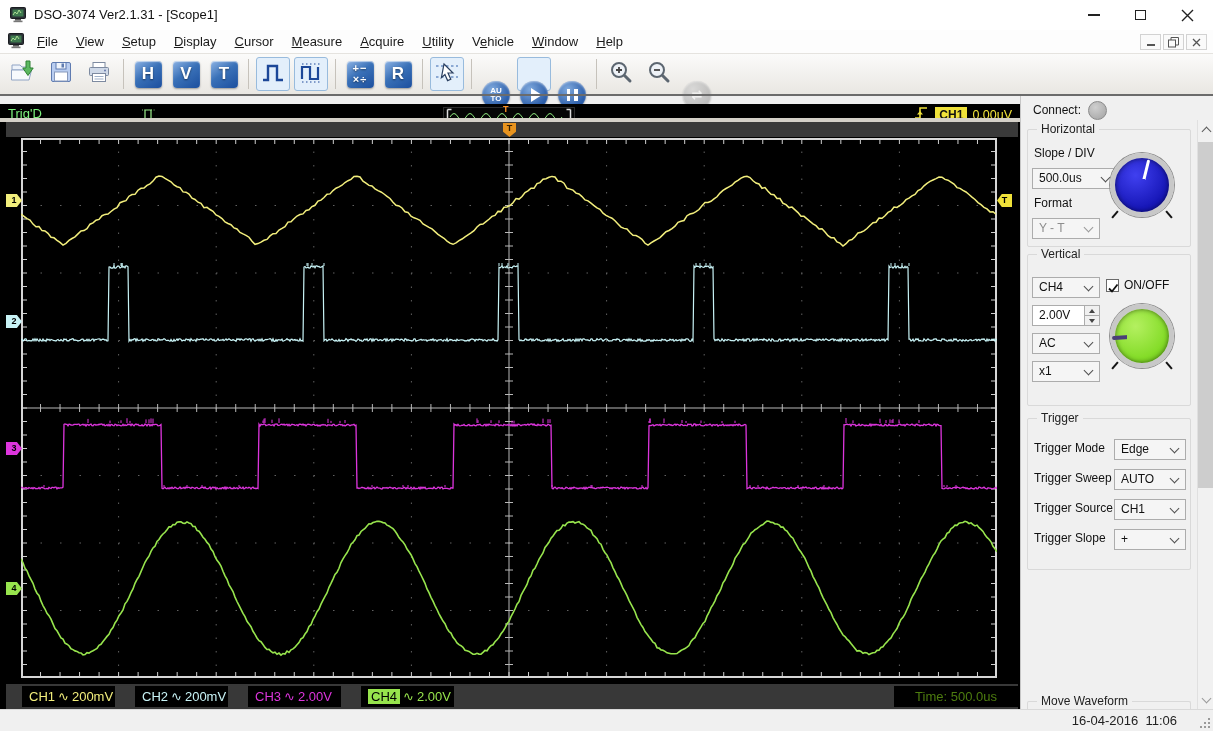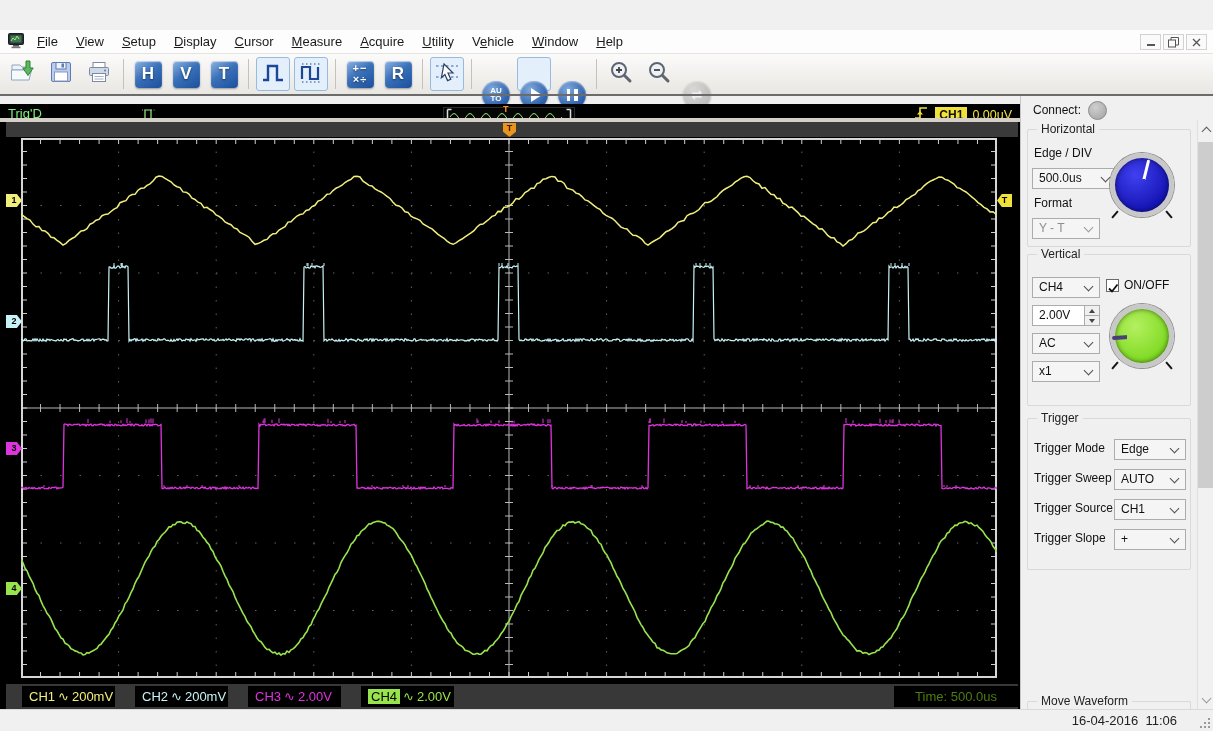--- a/index.html
+++ b/index.html
@@ -152,20 +152,45 @@
   #status-datetime { position:absolute; right:36px; top:0; line-height:21px; font-size:13px; color:#222; white-space:pre; }
   #grip { position:absolute; right:3px; bottom:3px; width:12px; height:12px; }
   #grip i { position:absolute; right:0; bottom:0; width:2px; height:2px; background:#9a9a9a;
     box-shadow:-4px 0 #9a9a9a, -8px 0 #9a9a9a, 0 -4px #9a9a9a, 0 -8px #9a9a9a, -4px -4px #9a9a9a; }
 </style>
 </head>
 <body>
 
 <div id="app">
 
+  <div id="titlebar">
+    <span id="title-icon">
+      <svg width="17" height="16" viewBox="0 0 17 16">
+          <rect x="0.5" y="0.5" width="15" height="11" rx="1" fill="#2b3036" stroke="#1a1d21"></rect>
+          <rect x="2.5" y="2.5" width="11" height="7" fill="#3f7a4f"></rect>
+          <path d="M3 8 l2-3 2 2 2-4 2 3" stroke="#b6e89a" fill="none" stroke-width="0.9"></path>
+          <rect x="5" y="12" width="6" height="1.6" fill="#555"></rect>
+          <rect x="3.5" y="13.6" width="9" height="1.6" fill="#777"></rect>
+        </svg>
+    </span>
+    <span id="title-text">DSO-3074 Ver2.1.31 - [Scope1]</span>
+    <div id="win-controls">
+      <div class="wbtn">
+          <i class="glyph-min"></i>
+        </div>
+      <div class="wbtn">
+          <i class="glyph-max"></i>
+        </div>
+      <div class="wbtn">
+          <svg width="13" height="13">
+            <path d="M1 1 L12 12 M12 1 L1 12" stroke="#222" stroke-width="1.4"></path>
+          </svg>
+        </div>
+    </div>
+  </div>
 
   <div id="menubar">
     <span id="mdi-icon">
       <svg width="17" height="16" viewBox="0 0 17 16">
           <rect x="0.5" y="0.5" width="15" height="11" rx="1" fill="#2b3036" stroke="#1a1d21"></rect>
           <rect x="2.5" y="2.5" width="11" height="7" fill="#3f7a4f"></rect>
           <path d="M3 8 l2-3 2 2 2-4 2 3" stroke="#b6e89a" fill="none" stroke-width="0.9"></path>
           <rect x="5" y="12" width="6" height="1.6" fill="#555"></rect>
           <rect x="3.5" y="13.6" width="9" height="1.6" fill="#777"></rect>
         </svg>
@@ -649,21 +674,21 @@
     </div>
 
   <div id="right-panel">
     <div id="connect-row">
       <span>Connect:</span>
       <span id="connect-indicator"></span>
     </div>
 
     <div class="groupbox" id="gb-horizontal">
       <span class="gb-title">Horizontal</span>
-      <span class="plabel" style="top:16px">Edge / DIV</span>
+      <span class="plabel" style="top:16px">Slope / DIV</span>
       <div class="dd" style="left:4px;top:38px;width:85px">
         <span class="dd-val">500.0us</span>
           <i class="chev"></i>
       </div>
       <span class="plabel" style="top:66px">Format</span>
       <div class="dd disabled" style="left:4px;top:88px;width:68px">
         <span class="dd-val">Y - T</span>
           <i class="chev"></i>
       </div>
       <div class="knob" id="knob-h">

